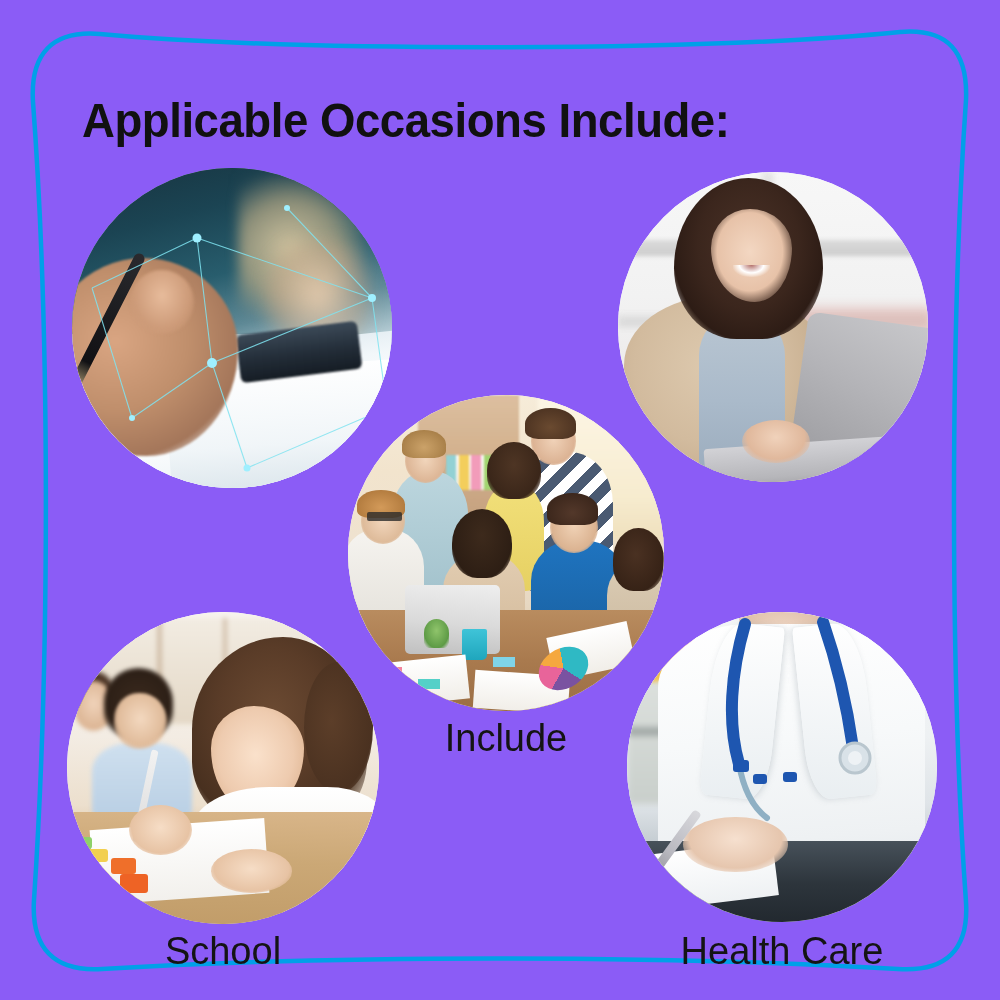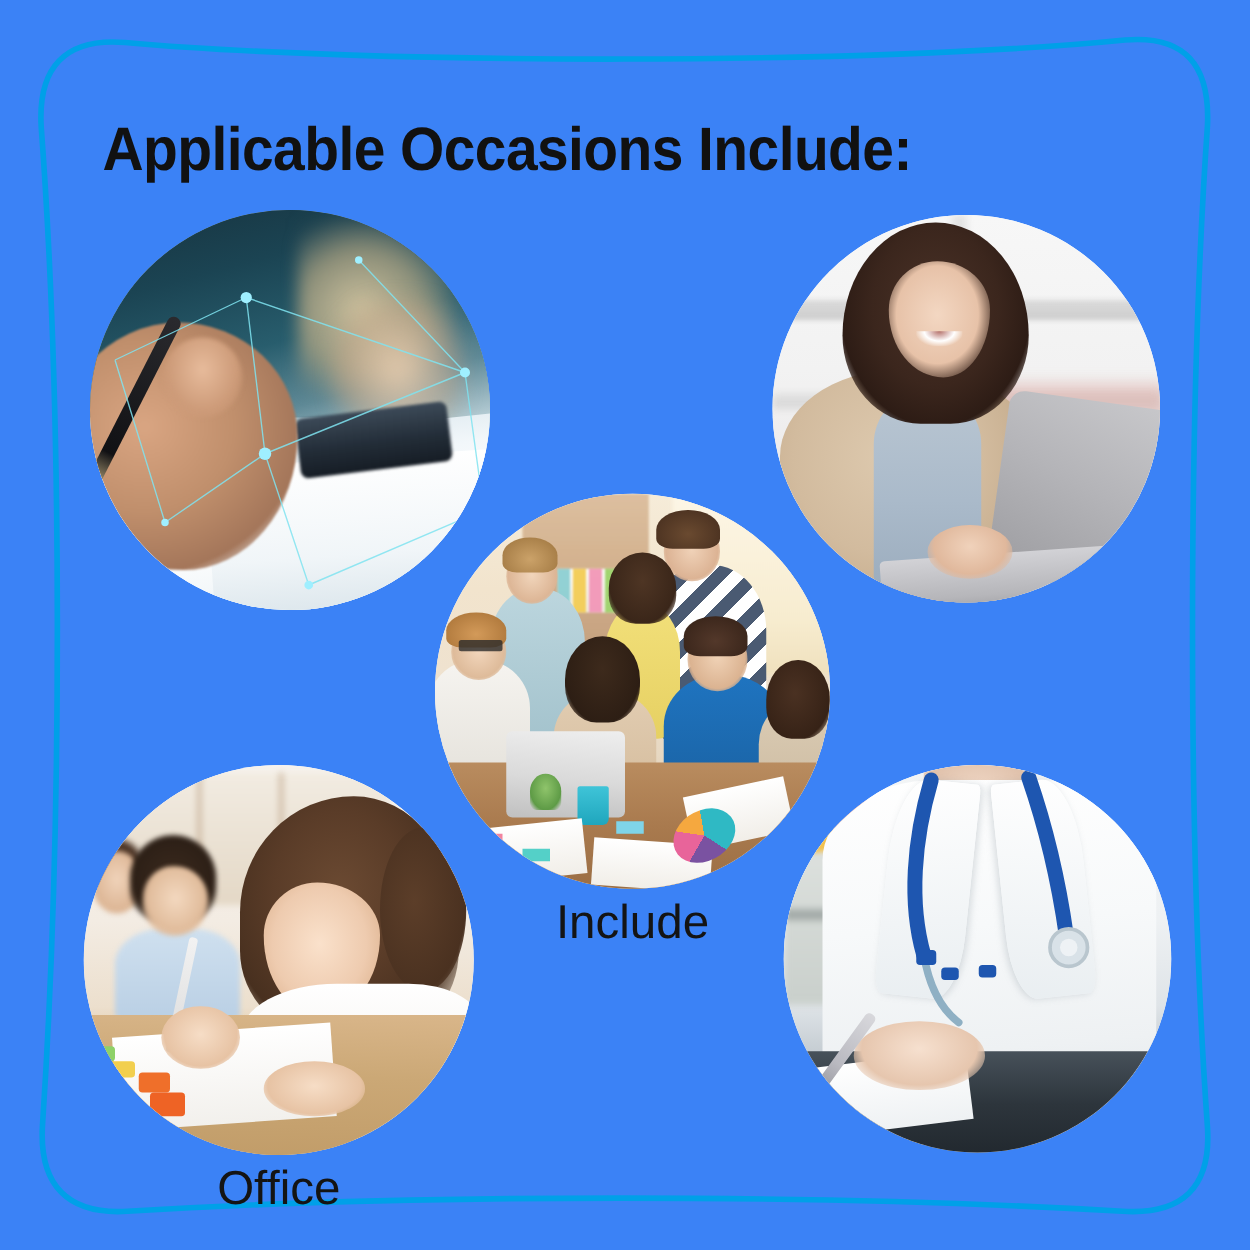--- a/index.html
+++ b/index.html
@@ -12,21 +12,21 @@
     width: 1000px;
     height: 1000px;
     overflow: hidden;
     font-family: "Liberation Sans", sans-serif;
   }
 
   #page {
     position: relative;
     width: 1000px;
     height: 1000px;
-    background: #3b82f6;
+    background: #8b5cf6;
   }
 
   
   #frame-svg {
     position: absolute;
     left: 0;
     top: 0;
     width: 1000px;
     height: 1000px;
     pointer-events: none;
@@ -554,21 +554,21 @@
         <div class="sch-sheet"></div>
         <div class="sch-pencil"></div>
         <div class="sch-hand"></div>
         <div class="sch-hand2"></div>
         <div class="sch-letter" style="left:2%; top:72%; width:6%; height:4%; background:#8ed169;"></div>
         <div class="sch-letter" style="left:6%; top:76%; width:7%; height:4%; background:#f2cf4e;"></div>
         <div class="sch-letter" style="left:14%; top:79%; width:8%; height:5%; background:#ef6f2a;"></div>
         <div class="sch-letter" style="left:17%; top:84%; width:9%; height:6%; background:#ee6325;"></div>
       </div>
     </div>
-    <div class="caption" style="left:0; top:318px; width:312px;">Office</div>
+    <div class="caption" style="left:0; top:318px; width:312px;">School</div>
   </div>
 
   <div class="occasion" style="left:627px; top:612px; width:310px; height:310px;">
     <div class="circle" style="width:310px; height:310px;">
       <div class="photo ph-health">
         <div class="hc-bg-shelf"></div>
         <div class="hc-folders"></div>
         <div class="hc-neck"></div>
         <div class="hc-sweater"></div>
         <div class="hc-coat"></div>
@@ -583,15 +583,16 @@
           <rect x="106" y="148" width="16" height="12" rx="3" fill="#1e56b0"></rect>
           <rect x="126" y="162" width="14" height="10" rx="3" fill="#1e56b0"></rect>
           <rect x="156" y="160" width="14" height="10" rx="3" fill="#1e56b0"></rect>
         </svg>
         <div class="hc-desk"></div>
         <div class="hc-paper"></div>
         <div class="hc-hand"></div>
         <div class="hc-pen"></div>
       </div>
     </div>
+    <div class="caption" style="left:0; top:318px; width:310px;">Health Care</div>
   </div>
 
 </div>
 
 </body></html>

